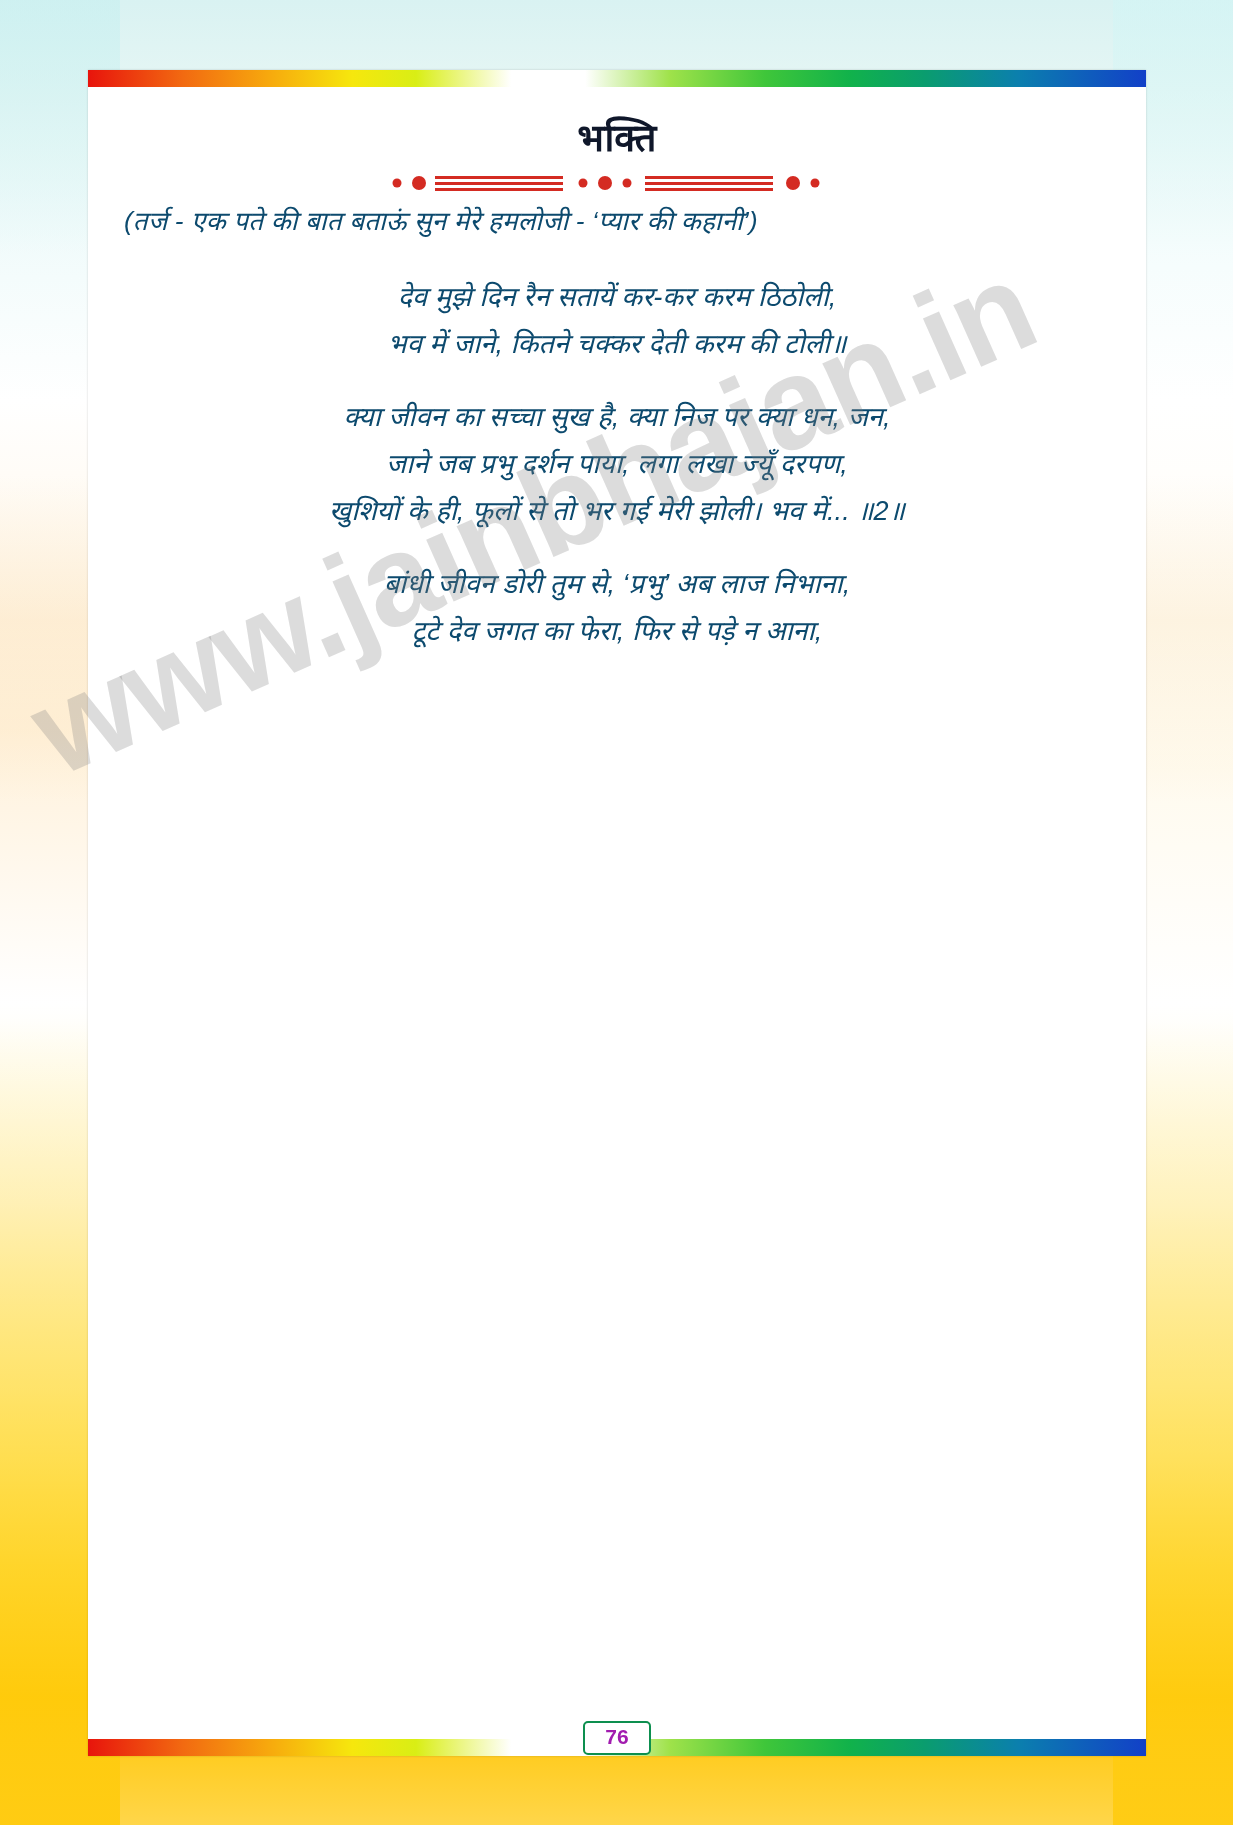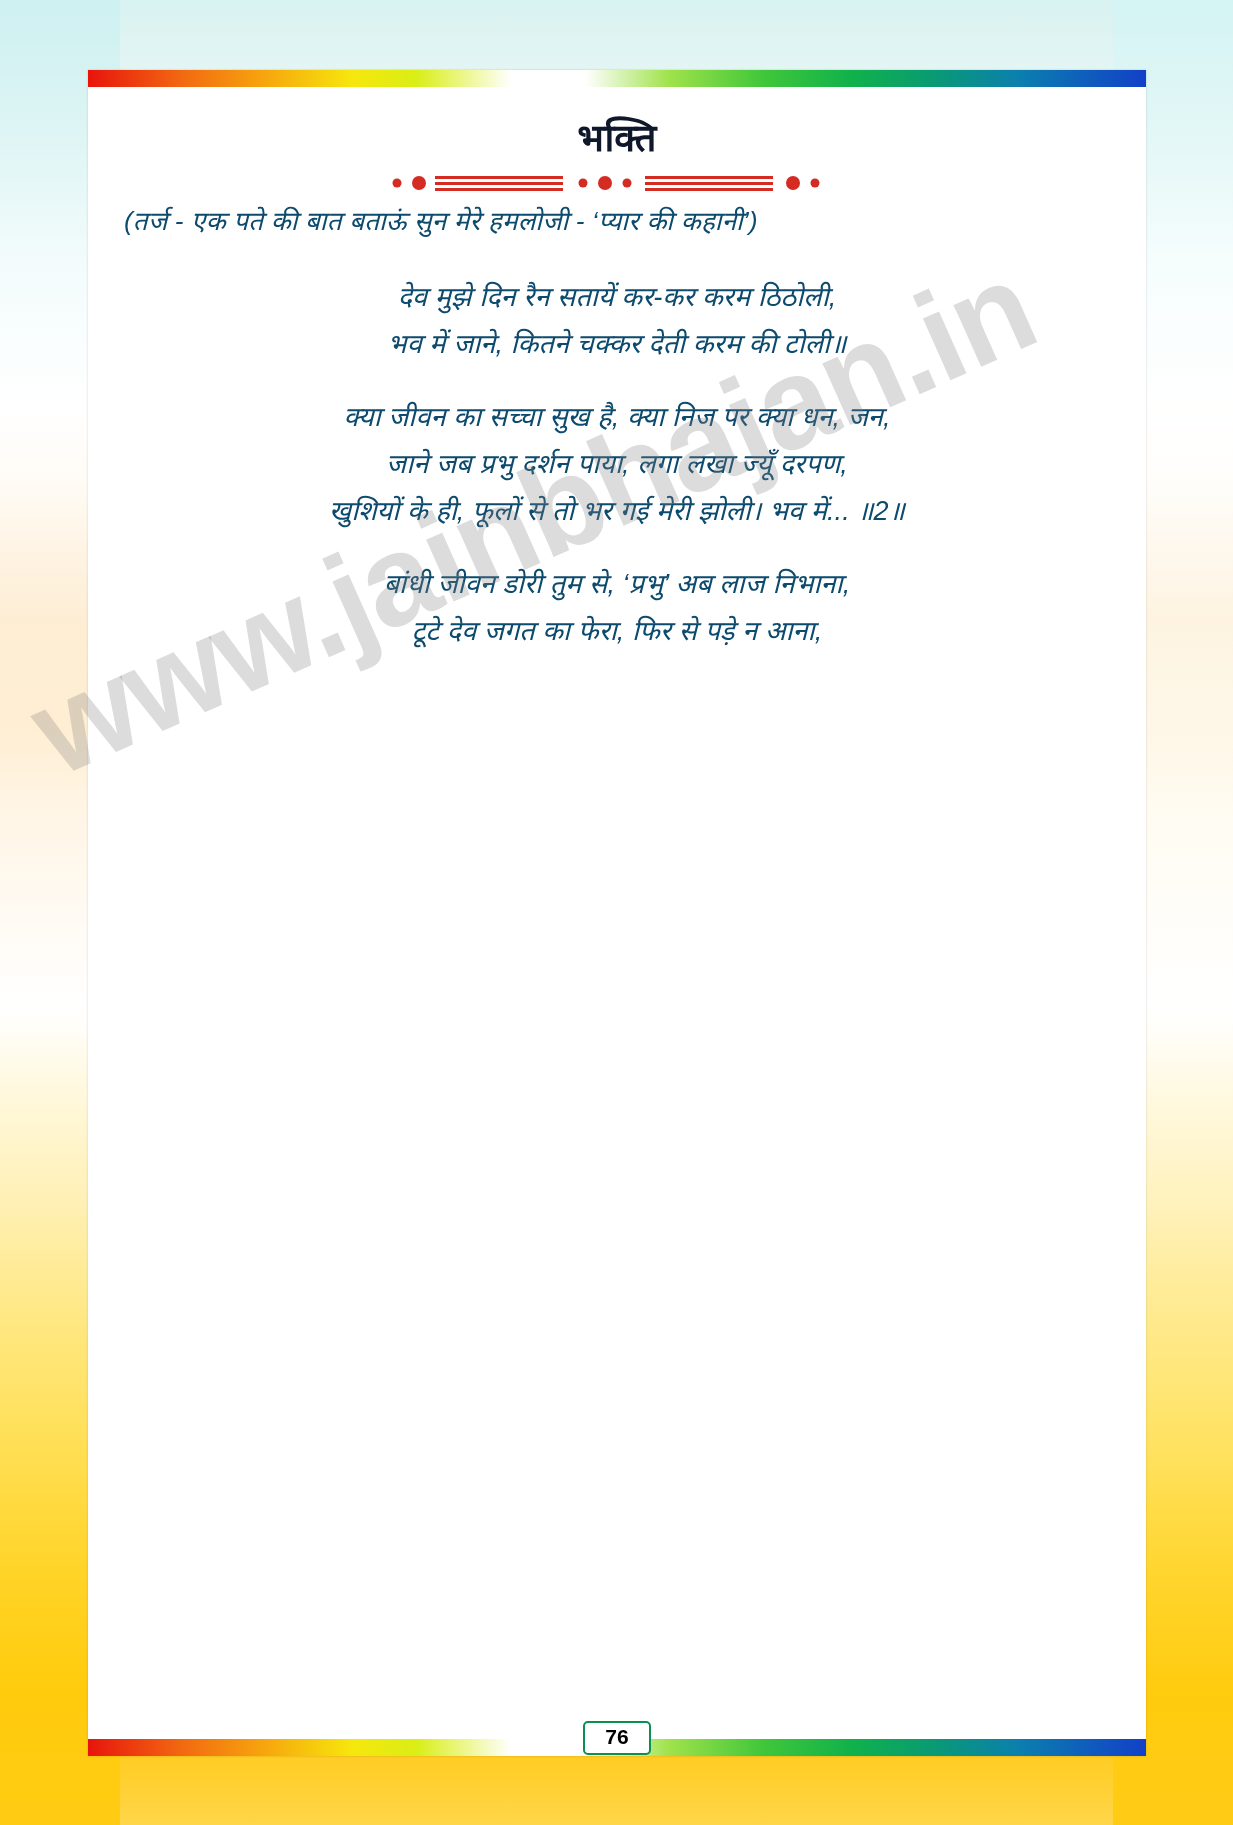--- a/index.html
+++ b/index.html
@@ -188,21 +188,21 @@
     transform: translateX(-50%);
     background: #ffffff;
     border: 2px solid #0d8f4f;
     border-radius: 5px;
     min-width: 64px;
     height: 30px;
     line-height: 27px;
     text-align: center;
     font-size: 21px;
     font-weight: bold;
-    color: #000000;
+    color: #a21caf;
   }
 </style>
 </head>
 <body>
 
 <div class="page-frame">
   <div class="frame-tint-left"></div>
   <div class="frame-tint-right"></div>
 
   <div class="sheet">

